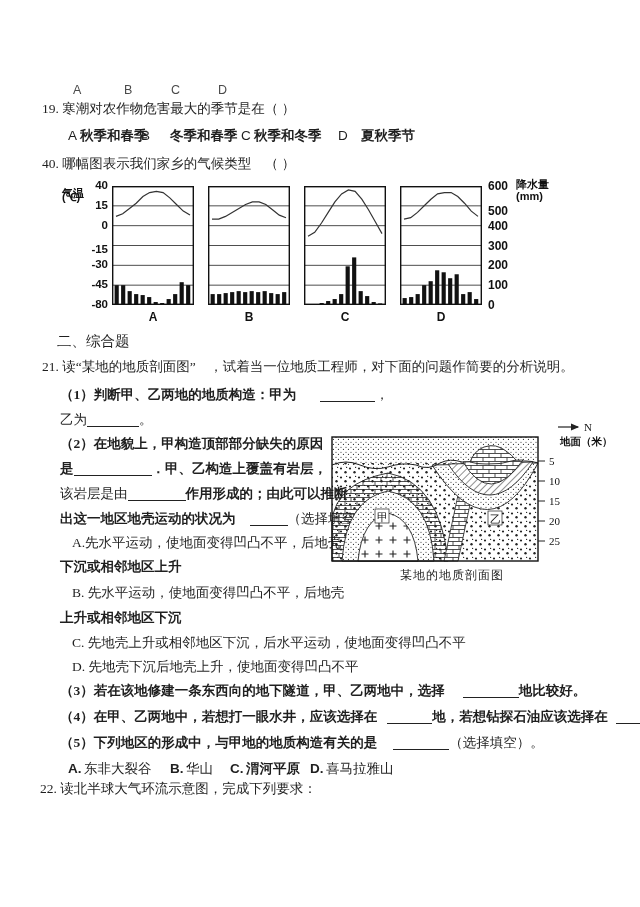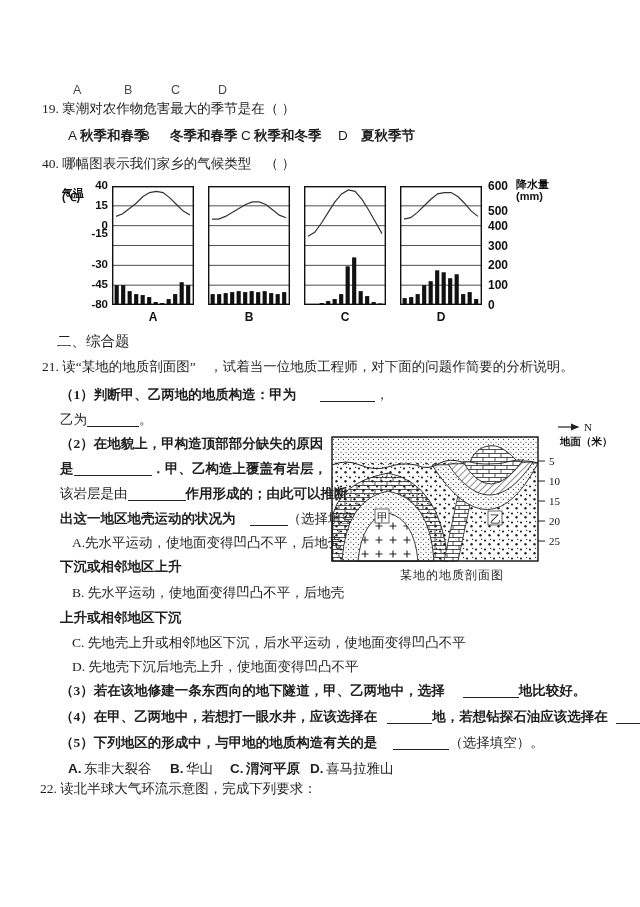--- a/index.html
+++ b/index.html
@@ -50,21 +50,21 @@
 <div class="line" style="left:42px;top:156px">40. 哪幅图表示我们家乡的气候类型　（ ）</div>
 
 <div id="climo">
   <div class="unit" style="left:2px;top:10px">气温</div>
   <div class="unit" style="left:2px;top:14px">(℃)</div>
   <div class="unit" style="left:456px;top:1px">降水量</div>
   <div class="unit" style="left:456px;top:13px">(mm)</div>
 <div class="tickL" style="left: 0px; top: 2px;">40</div>
     <div class="tickL" style="left: 0px; top: 21.8333px;">15</div>
     <div class="tickL" style="left: 0px; top: 41.6667px;">0</div>
-    <div class="tickL" style="left: 0px; top: 50px;">-15</div>
+    <div class="tickL" style="left: 0px; top: 66px;">-15</div>
     <div class="tickL" style="left: 0px; top: 81.3333px;">-30</div>
     <div class="tickL" style="left: 0px; top: 101.167px;">-45</div>
     <div class="tickL" style="left: 0px; top: 121px;">-80</div>
     <div class="tickR" style="left: 428px; top: 2px;">600</div>
     <div class="tickR" style="left: 428px; top: 27px;">500</div>
     <div class="tickR" style="left: 428px; top: 41.6667px;">400</div>
     <div class="tickR" style="left: 428px; top: 61.5px;">300</div>
     <div class="tickR" style="left: 428px; top: 81.3333px;">200</div>
     <div class="tickR" style="left: 428px; top: 101.167px;">100</div>
     <div class="tickR" style="left: 428px; top: 121px;">0</div>

